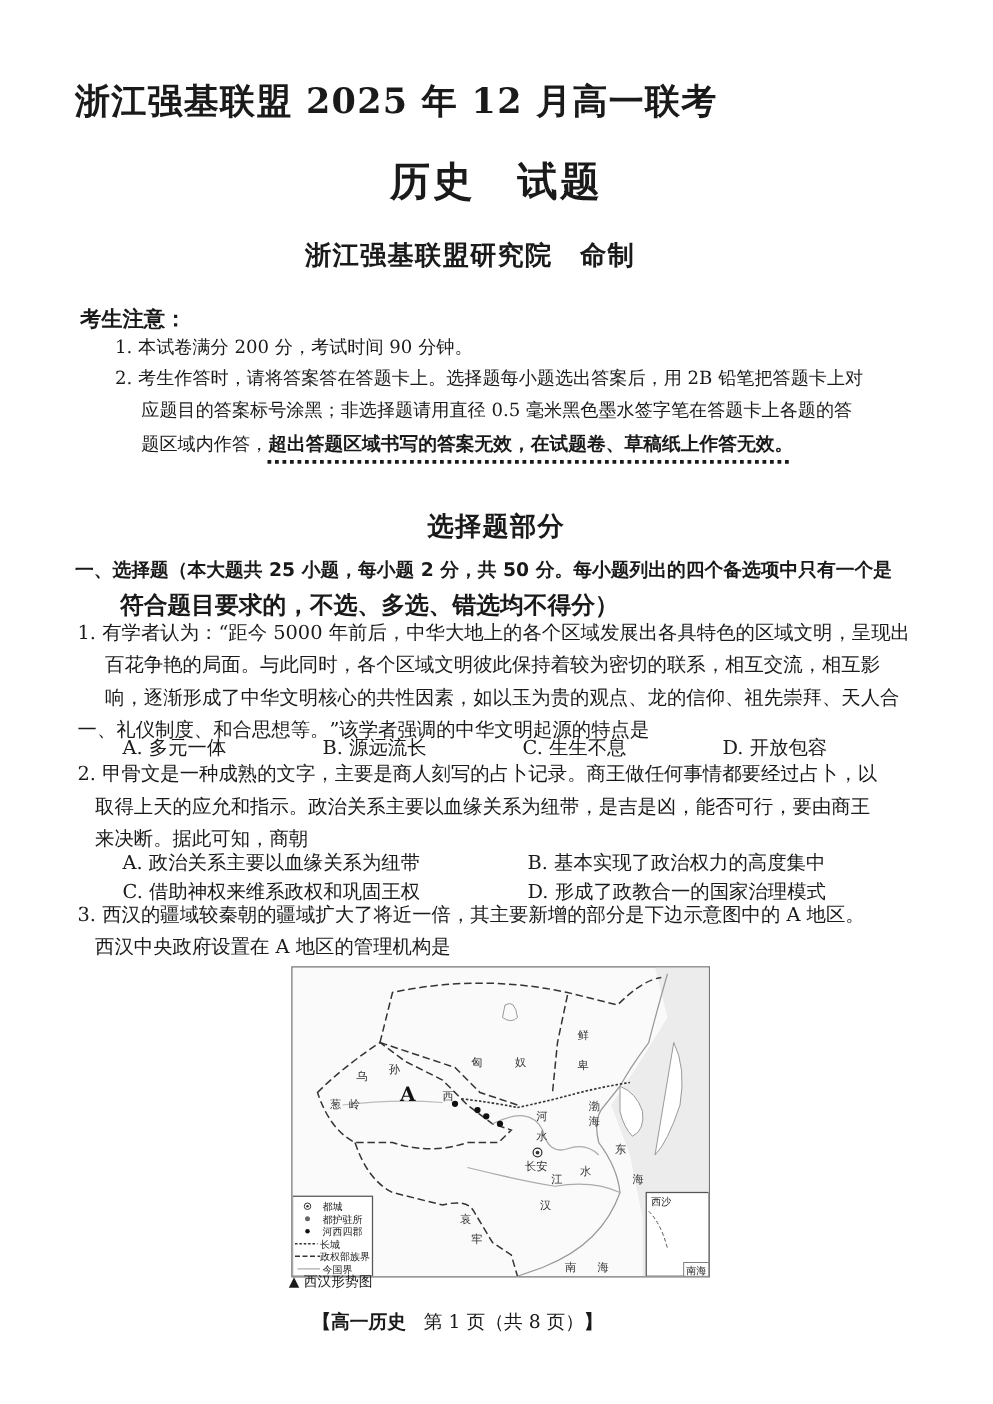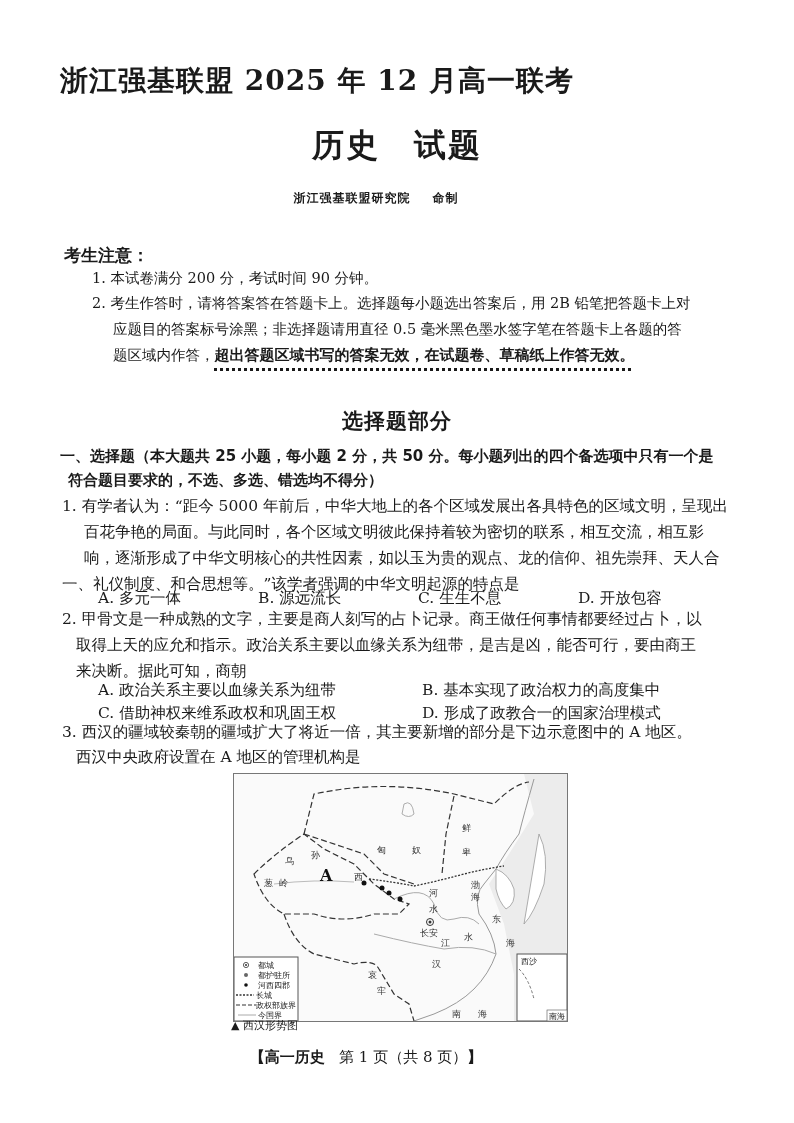--- a/index.html
+++ b/index.html
@@ -3,35 +3,35 @@
 <meta charset="utf-8">
 <style>
   html, body { margin:0; padding:0; background:#ffffff; }
   body { width:794px; height:1123px; position:relative; overflow:hidden; color:#1a1a1a;
          font-family:"DejaVu Serif", "Liberation Serif", serif; }
   .abs { position:absolute; }
   .title { top:62px; left:0; width:634px; text-align:center; font-size:28px; font-weight:bold;
            letter-spacing:1px; font-family:"DejaVu Serif","Liberation Serif",serif; }
   .subject { top:124px; left:0; width:794px; text-align:center; font-size:32px; font-weight:bold; letter-spacing:2px; }
   .subject .gap { display:inline-block; width:34px; }
-  .maker { top:190px; left:0; width:752px; text-align:center; font-size:12px; font-weight:bold;
+  .maker { top:190px; left:0; width:752px; text-align:center; font-size:21px; font-weight:bold;
            font-family:"DejaVu Sans","Liberation Sans",sans-serif; letter-spacing:1px; }
   .maker .gap { display:inline-block; width:22px; }
   .notice-head { top:244px; left:64px; font-size:17px; font-weight:bold; font-family:"DejaVu Sans","Liberation Sans",sans-serif; }
   .line { font-size:14.5px; line-height:20px; white-space:nowrap; }
   .n1 { top:268px; left:92px; }
   .n2a { top:293px; left:92px; }
   .n2b { top:319px; left:113px; }
   .n2c { top:345px; left:113px;text-align:right; }
   .bold-sans { font-weight:bold; font-family:"DejaVu Sans","Liberation Sans",sans-serif; font-size:15px; }
   .dots { text-decoration: underline dotted 3px; text-underline-offset:8px; }
   .section-title { top:407px; left:0; width:794px; text-align:center; font-size:21px; font-weight:bold;
                    font-family:"DejaVu Sans","Liberation Sans",sans-serif; letter-spacing:1px; }
   .sec1a { top:447px; left:60px; font-size:15px; font-weight:bold; font-family:"DejaVu Sans","Liberation Sans",sans-serif; }
-  .sec1b { top:471px; left:68px; font-size:15px; font-weight:bold; font-family:"DejaVu Sans","Liberation Sans",sans-serif; }
+  .sec1b { top:471px; left:96px; font-size:19px; font-weight:bold; font-family:"DejaVu Sans","Liberation Sans",sans-serif; }
   .q { font-size:15.5px; line-height:26px; }
   .qline { position:absolute; white-space:nowrap; }
   .opt { position:absolute; font-size:15.5px; white-space:nowrap;text-align:center; }
   .map-wrap { left:233px; top:773px; width:333px; height:247px; border:1px solid #777; background:#fafafa; overflow:hidden; }
   .map-caption { top:1018px; left:231px; font-size:11px; }
   .footer { top:1048px; left:0; width:732px; text-align:center; font-size:15px; }
   .footer .b { font-weight:bold; font-family:"DejaVu Sans","Liberation Sans",sans-serif; }
   .map-label { font-size:9px; fill:#333; font-family:"DejaVu Serif","Liberation Serif",serif; }
   .legend-text { font-size:8px; fill:#222; font-family:"DejaVu Serif","Liberation Serif",serif; }
 </style>

